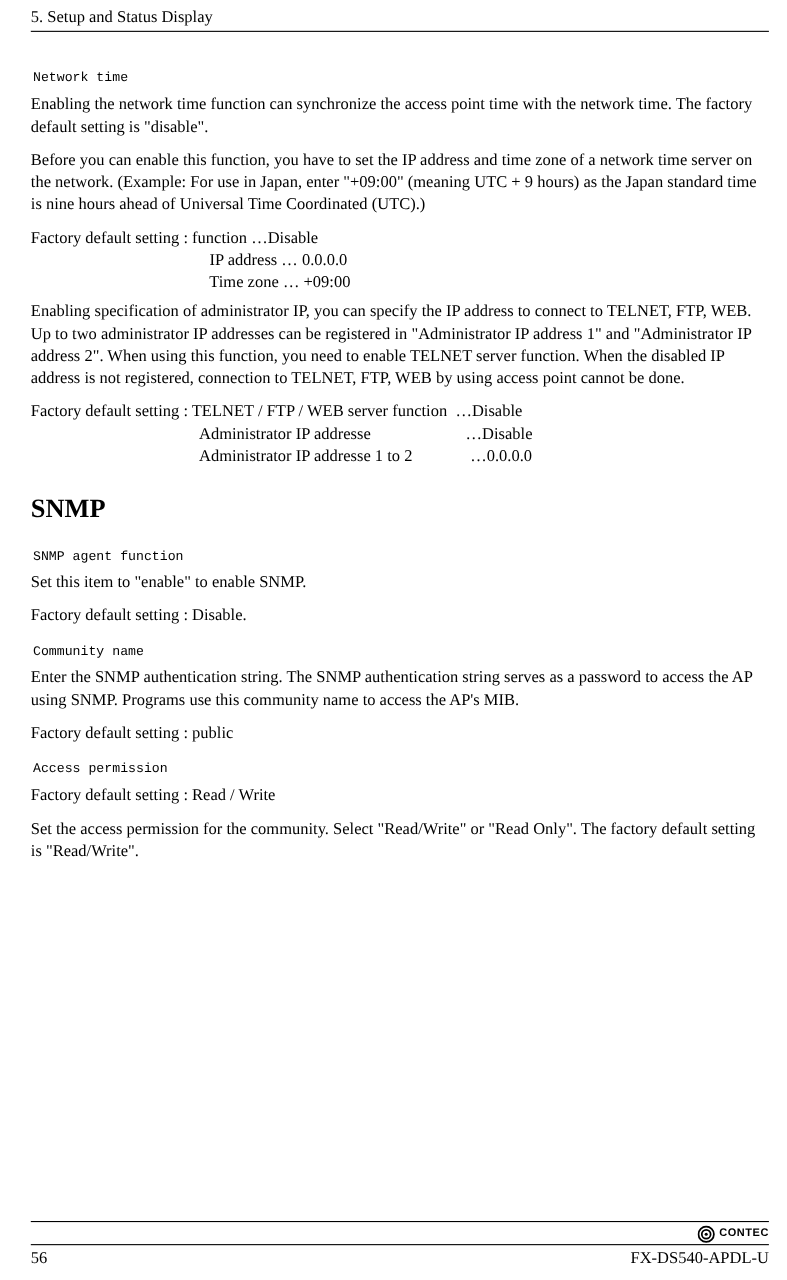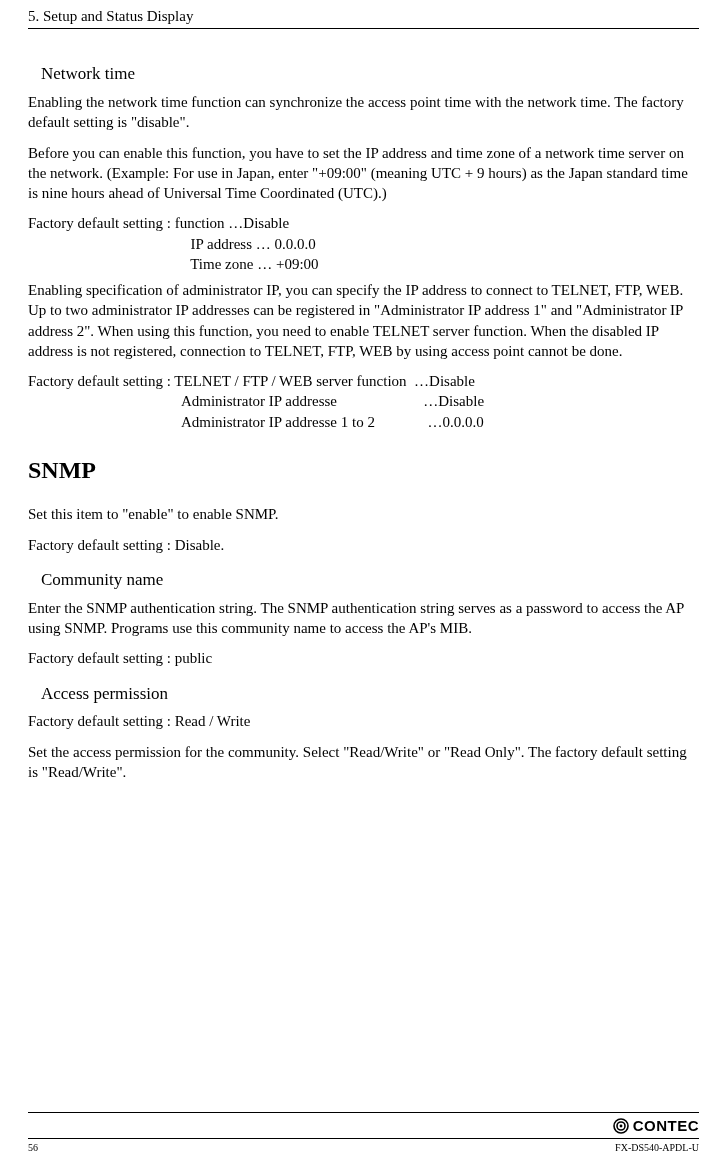--- a/index.html
+++ b/index.html
@@ -26,22 +26,23 @@
     }
     .header-rule {
       border: none;
       border-top: 1px solid #000;
       margin: 2px 0 0 0;
     }
     .content {
       padding-top: 28px;
     }
     .sub-title {
-      font-size: 17px;
-      margin: 6px 0 6px 13px;
+      font-size: 12px;
+      margin: 6px 0 6px 2px;
+      font-family: Liberation Mono, monospace;
     }
     p {
       margin: 6px 0 10px 0;
       text-align: left;
     }
     .h2 {
       font-size: 24px;
       font-weight: bold;
       margin: 22px 0 18px 0;
     }
@@ -66,29 +67,29 @@
       display: flex;
       justify-content: flex-end;
       align-items: center;
       padding: 1px 0 1px 0;
     }
     .footer-bottom {
       display: flex;
       justify-content: space-between;
       align-items: center;
       padding-top: 2px;
-      font-size: 10px;
+      font-size: 15px;
     }
     .contec-logo {
       display: inline-flex;
       align-items: center;
       gap: 4px;
       font-family: Arial, Helvetica, sans-serif;
       font-weight: 600;
-      font-size: 15px;
+      font-size: 10px;
       letter-spacing: 0.5px;
     }
     .contec-mark {
       width: 16px;
       height: 16px;
       display: inline-block;
     }
     .rows {
       margin-top: 2px;
     }
@@ -117,20 +118,21 @@
 
     <p>Enabling specification of administrator IP, you can specify the IP address to connect to TELNET, FTP, WEB.  Up to two administrator IP addresses can be registered in "Administrator IP address 1" and "Administrator IP address 2".  When using this function, you need to enable TELNET server function.  When the disabled IP address is not registered, connection to TELNET, FTP, WEB by using access point cannot be done.</p>
     <div class="rows">
       <div class="row">Factory default setting : TELNET / FTP / WEB server function  …Disable</div>
       <div class="row" style="padding-left: 150px;"> Administrator IP addresse                       …Disable</div>
       <div class="row" style="padding-left: 150px;"> Administrator IP addresse 1 to 2              …0.0.0.0</div>
     </div>
 
     <div class="h2">SNMP</div>
 
+    <div class="sub-title">SNMP agent function</div>
     <p>Set this item to "enable" to enable SNMP.</p>
     <p>Factory default setting : Disable.</p>
 
     <div class="sub-title" style="margin-top:14px;">Community name</div>
     <p>Enter the SNMP authentication string.  The SNMP authentication string serves as a password to access the AP using SNMP.  Programs use this community name to access the AP's MIB.</p>
     <p>Factory default setting : public</p>
 
     <div class="sub-title" style="margin-top:14px;">Access permission</div>
     <p>Factory default setting : Read / Write</p>
     <p>Set the access permission for the community.  Select "Read/Write" or "Read Only".  The factory default setting is "Read/Write".</p>

